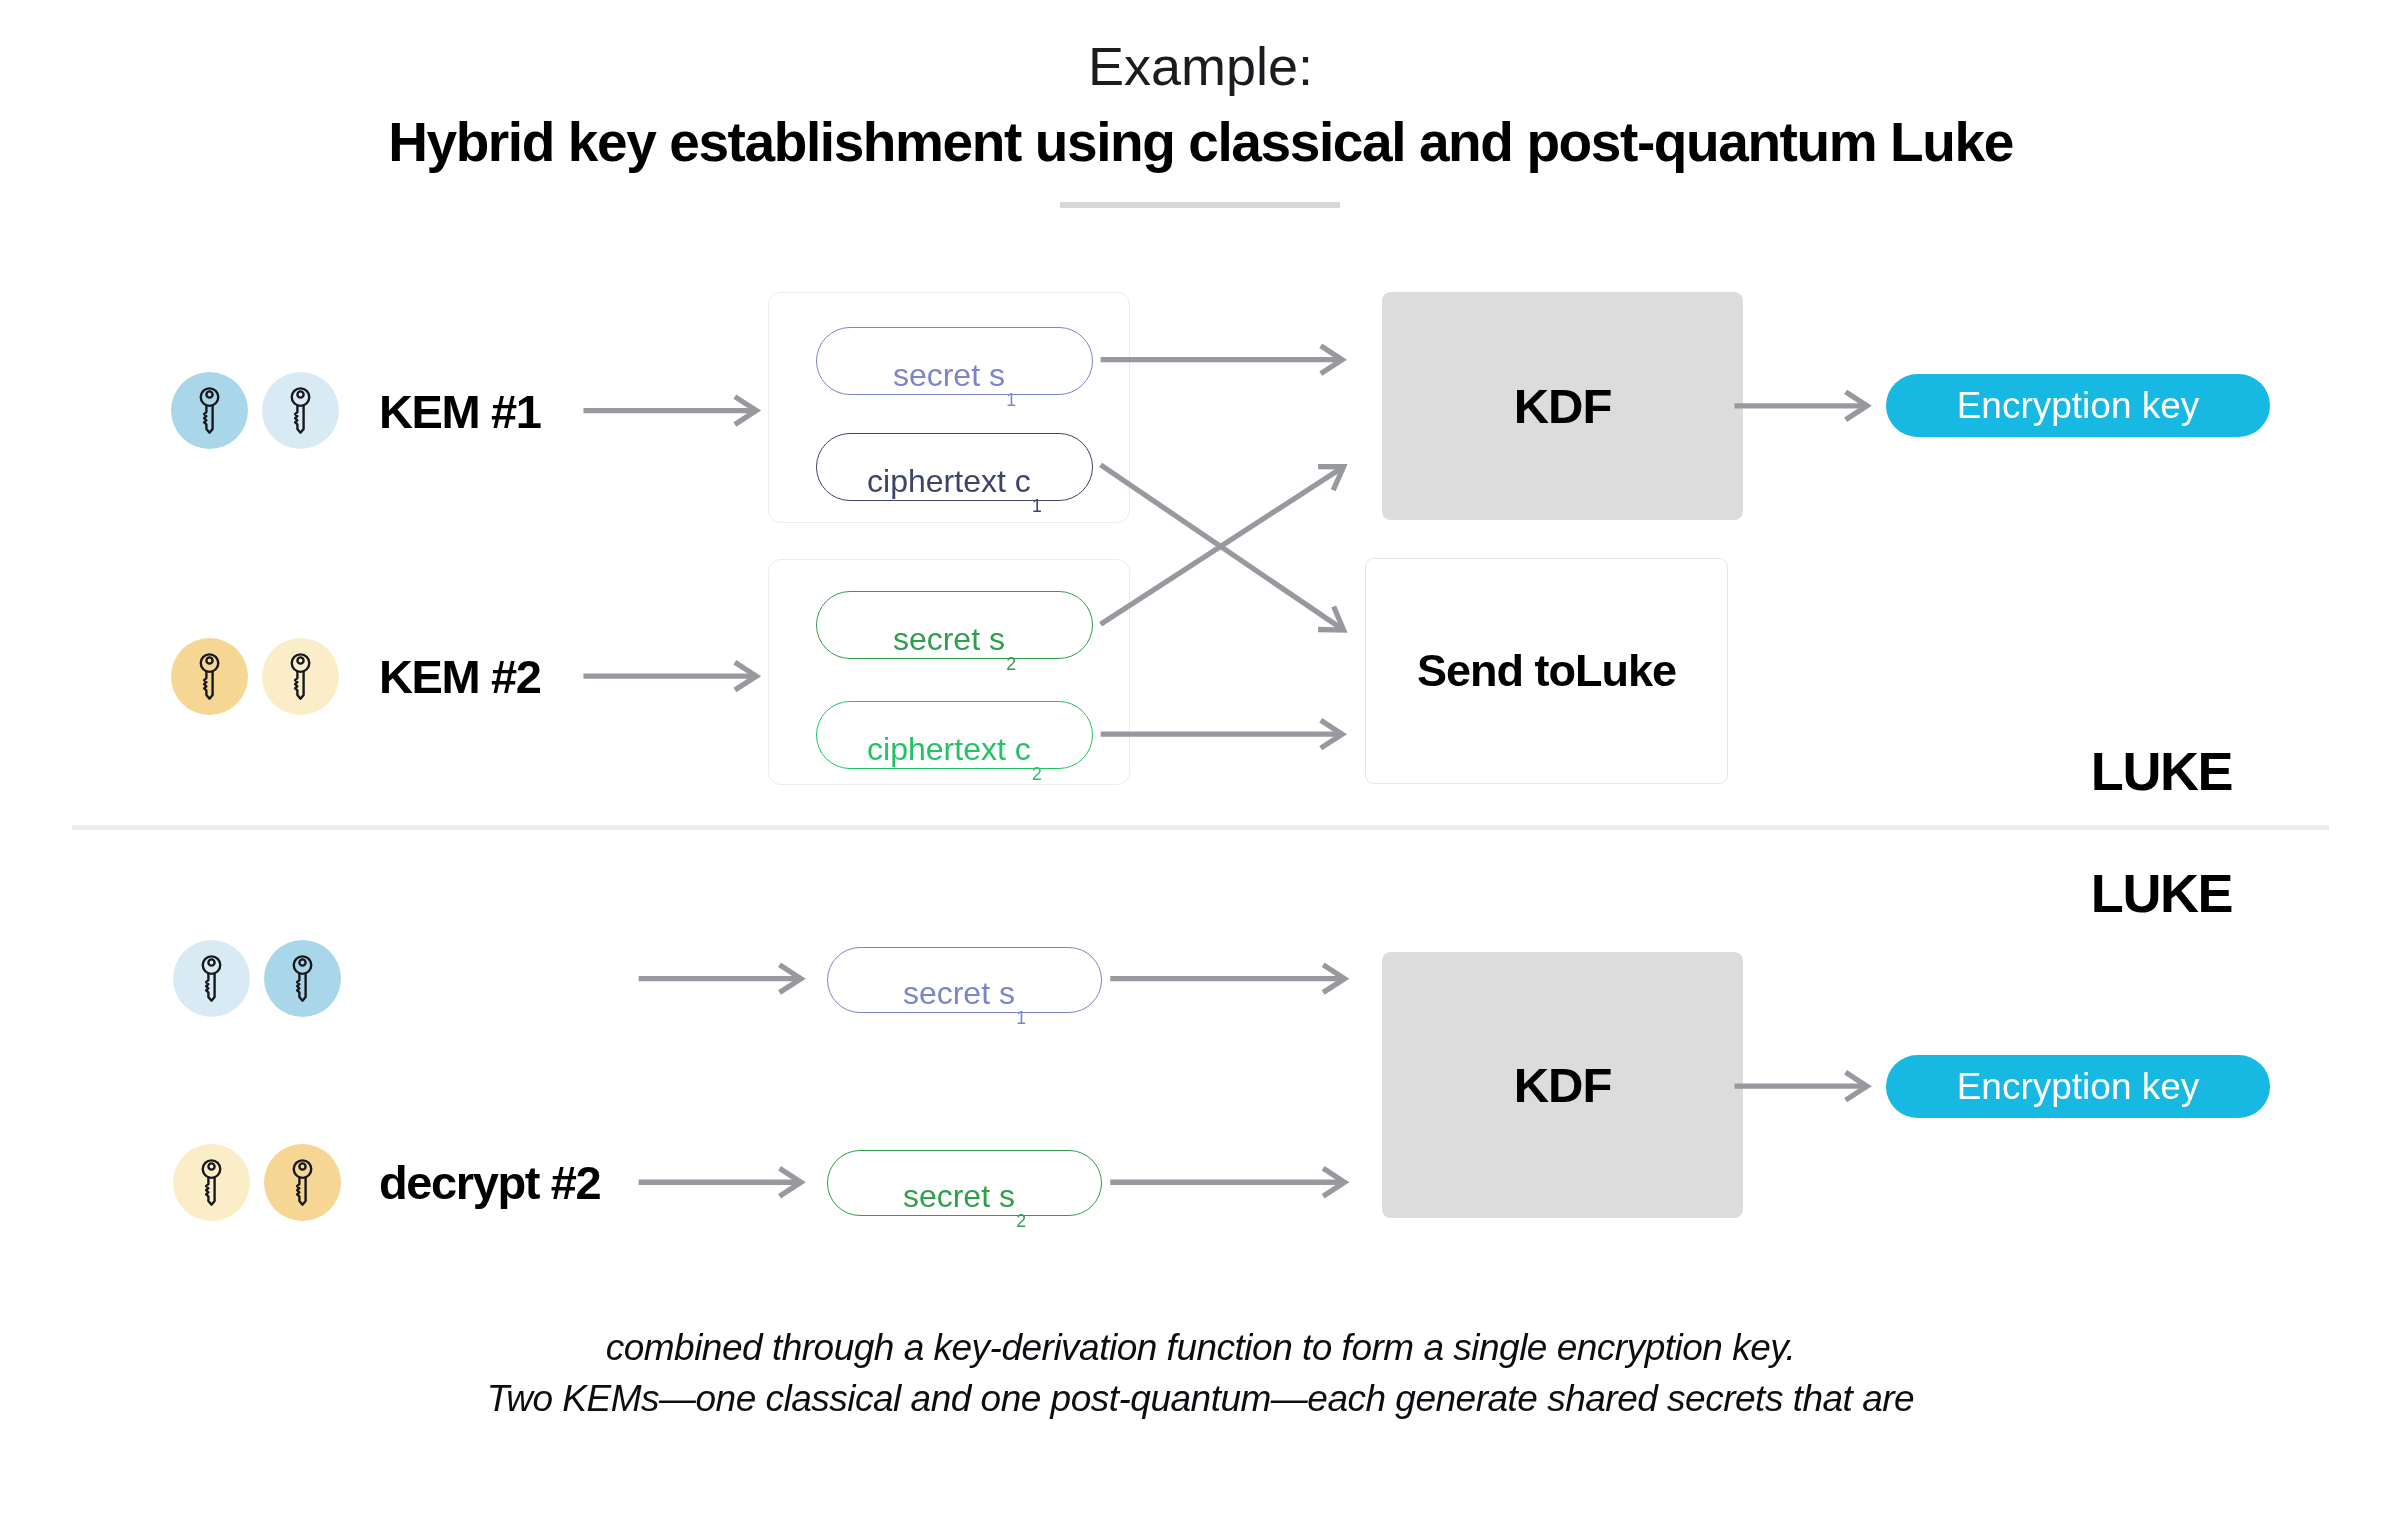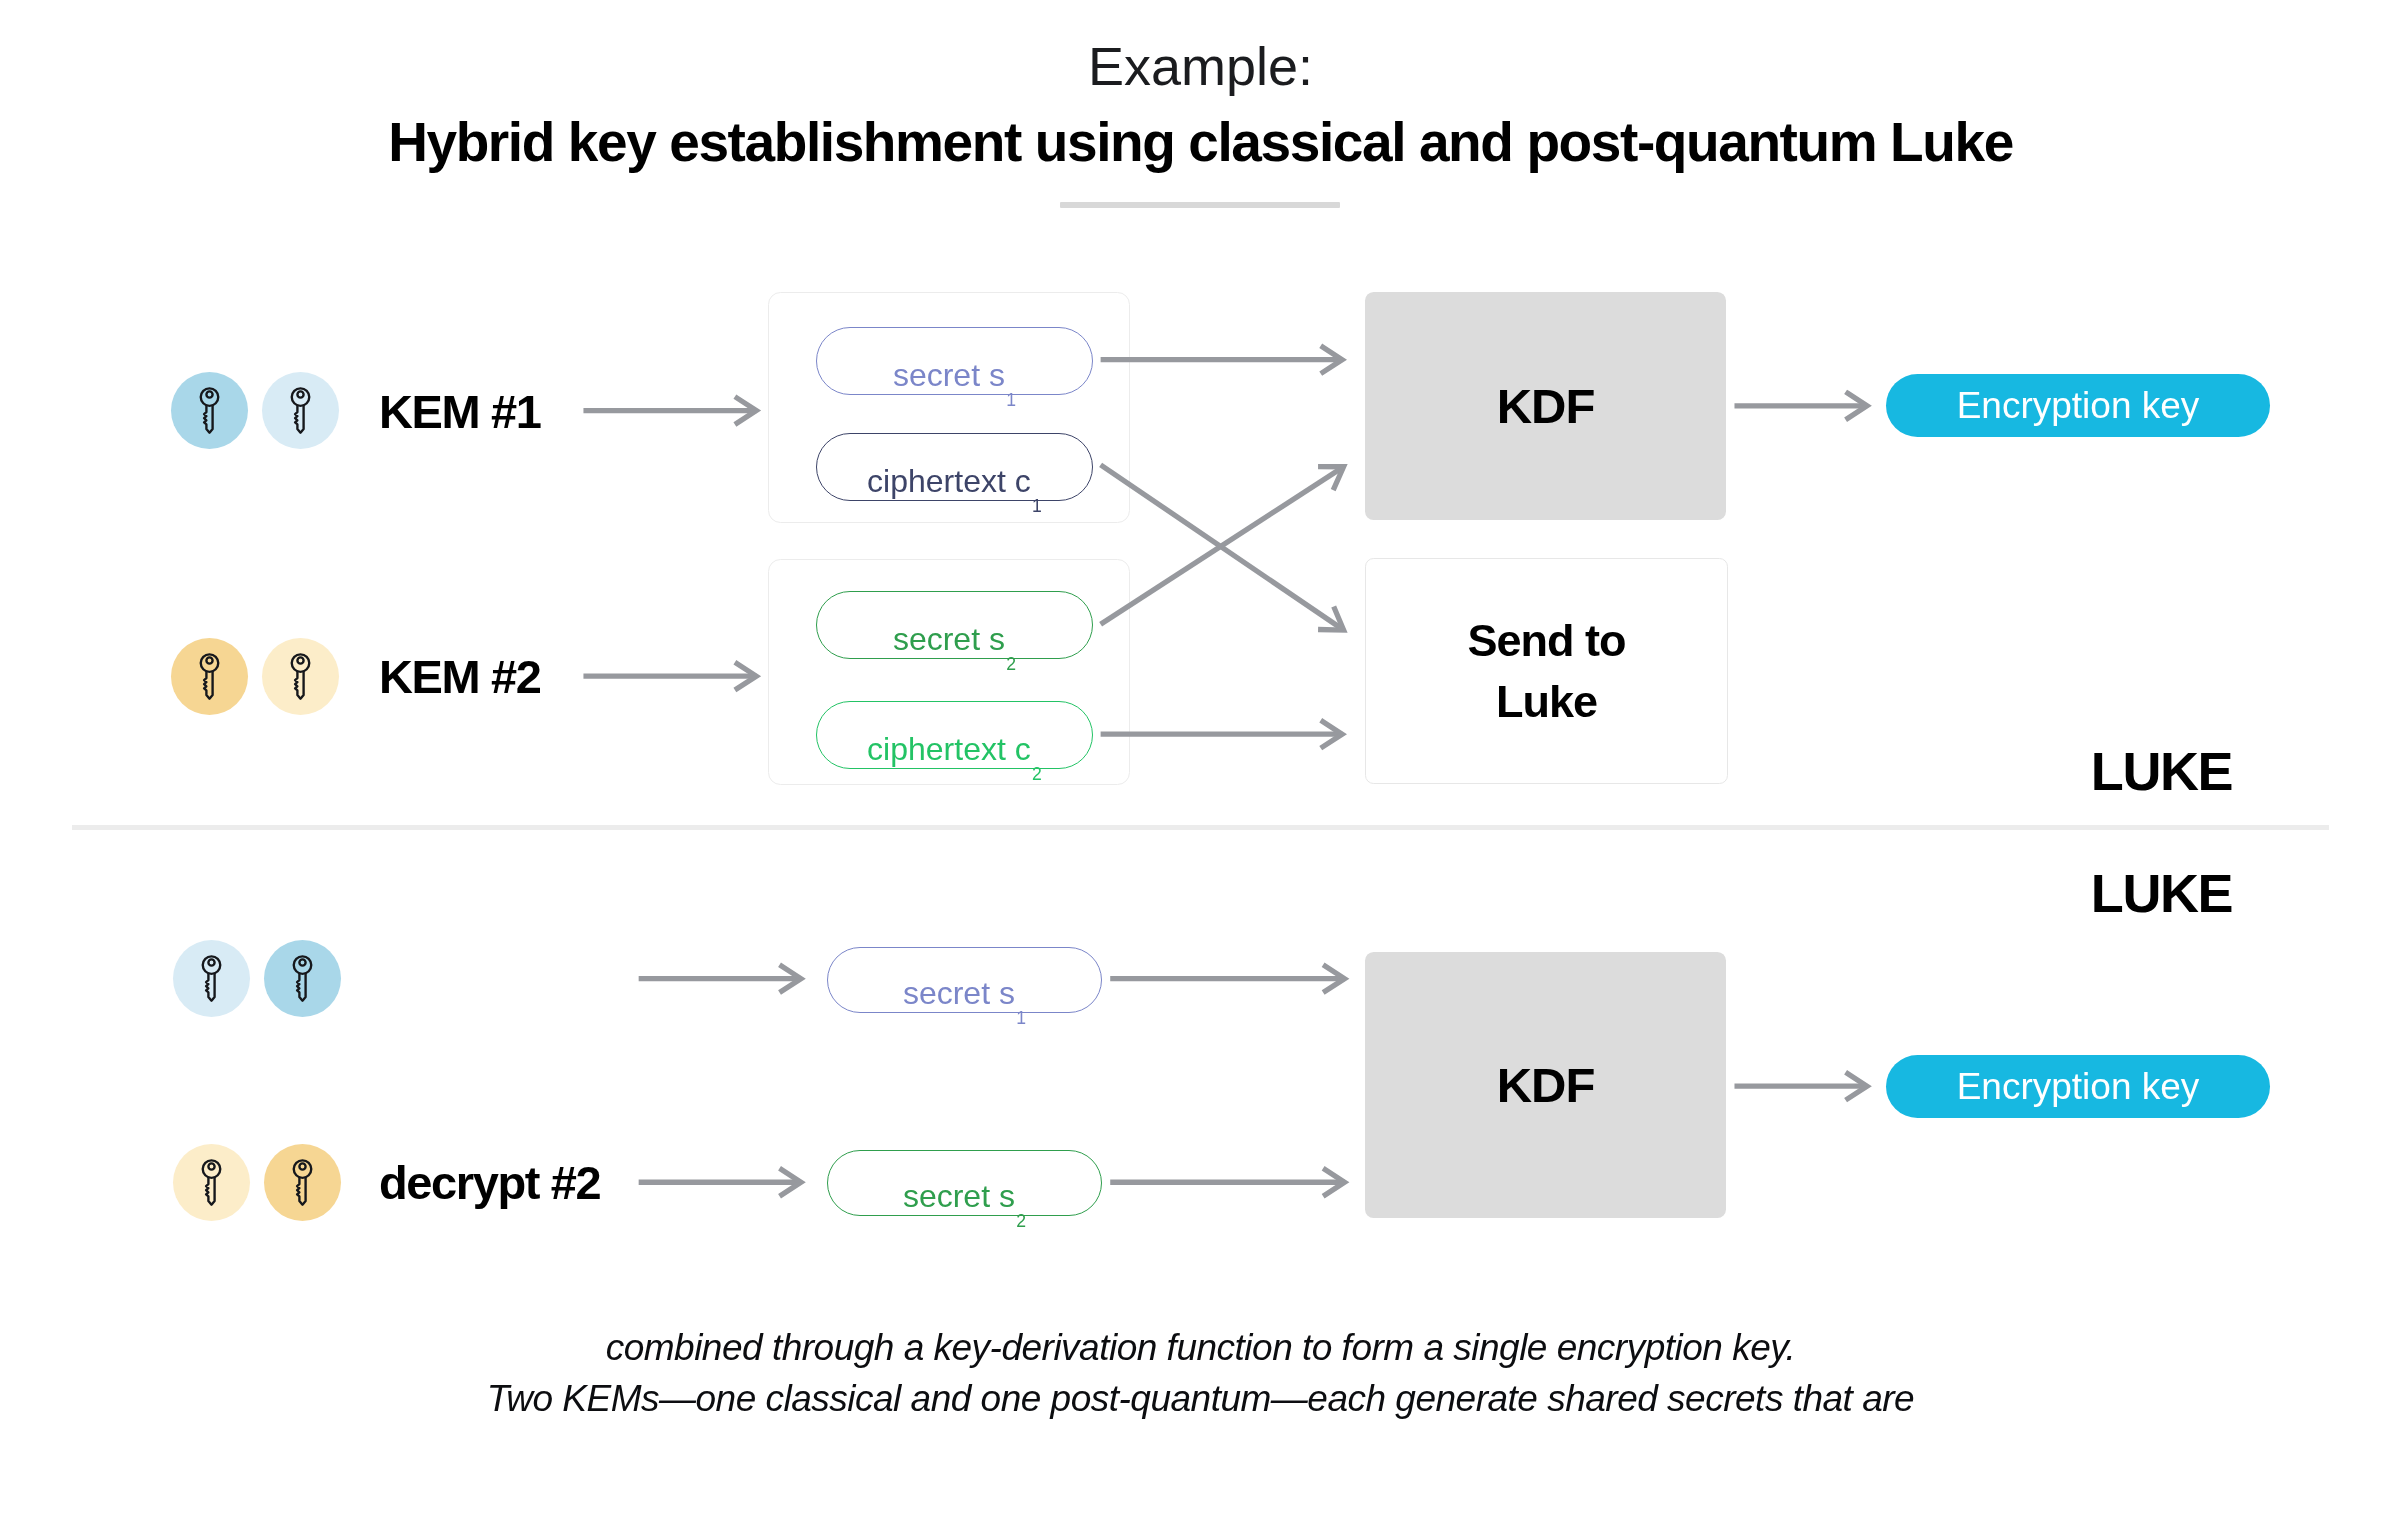--- a/index.html
+++ b/index.html
@@ -34,23 +34,23 @@
   .key-badge{position:absolute;width:77px;height:77px;border-radius:50%;
     display:flex;align-items:center;justify-content:center;}
   .key-badge svg{width:33px;height:50px;display:block;}
   
   .row-label{position:absolute;left:379px;width:269px;height:96px;display:flex;align-items:center;
     font-size:47px;font-weight:800;letter-spacing:-1.4px;color:#000;white-space:nowrap;}
   
   .outbox{position:absolute;background:#fff;border:1.4px solid var(--box-border);border-radius:12.5px;}
   .kdf-box{position:absolute;background:var(--kdf-gray);border-radius:8.6px;
     display:flex;align-items:center;justify-content:center;
-    font-size:49px;font-weight:800;letter-spacing:-1px;color:#000;}
+    font-size:49px;font-weight:800;letter-spacing:-1px;color:#000;margin-left:17px;}
   .send-box{position:absolute;background:#fff;border:1.4px solid #e7e7e7;border-radius:8.6px;
-    display:flex;flex-direction:column;align-items:center;justify-content:center;
+    display:flex;flex-direction:row;align-items:center;justify-content:center;
     font-size:45px;font-weight:800;letter-spacing:-1px;color:#000;line-height:1.36;}
   
   .pill{position:absolute;border-radius:480px;background:#fff;
     display:flex;align-items:flex-end;justify-content:center;
     font-size:32px;font-weight:400;white-space:nowrap;}
   .pill .sub{font-size:0.55em;position:relative;top:0.34em;line-height:0;margin-left:1.4px;}
   .pill-s1{border:1.9px solid var(--secret1);color:var(--secret1);}
   .pill-c1{border:1.9px solid var(--ciphertext1);color:var(--ciphertext1);}
   .pill-s2{border:1.9px solid var(--secret2);color:var(--secret2);}
   .pill-c2{border:1.9px solid var(--ciphertext2);color:var(--ciphertext2);}

